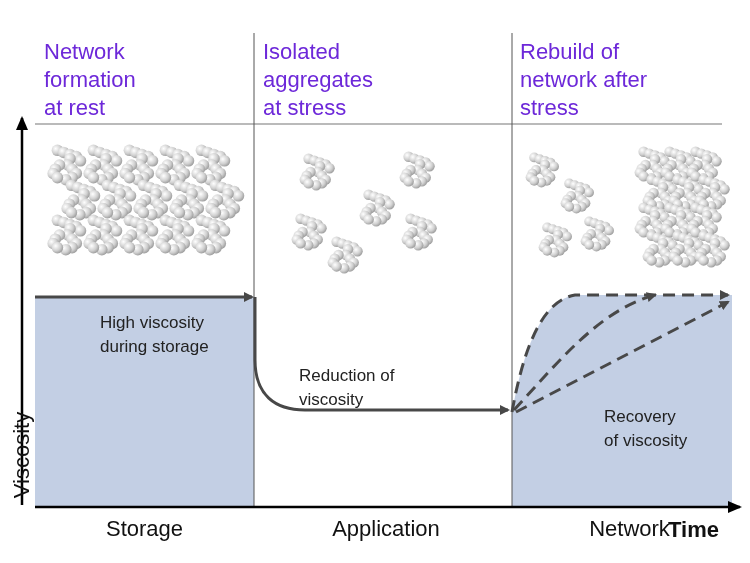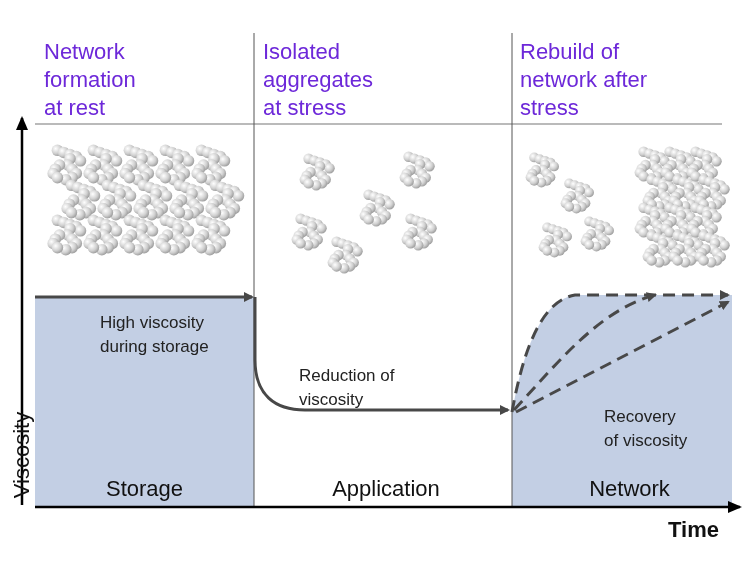--- a/index.html
+++ b/index.html
@@ -1,20 +1,20 @@
 <!DOCTYPE html>
 <html><head>
 <meta charset="utf-8">
 <style>
   html, body { margin: 0; padding: 0; background: #ffffff; }
   body { width: 750px; height: 563px; position: relative; overflow: hidden; font-family: "Liberation Sans", sans-serif; }
   .abs { position: absolute; }
   .stage-title { font-size: 22px; line-height: 28px; color: #6d28d9; white-space: pre-line; }
   .note { font-size: 17px; line-height: 24px; color: #222; white-space: pre-line; }
-  .phase { font-size: 22px; color: #111; text-align: center; }
+  .phase { font-size: 22px; color: #111; text-align: center; margin-top: 40px; }
   .axis-label { font-size: 22px; color: #111; }
   svg { position: absolute; left: 0; top: 0; }
 </style>
 </head>
 <body>
 
 <svg width="750" height="563">
   <defs>
     <radialGradient id="ball" cx="0.35" cy="0.35" r="0.7">
       <stop offset="0" stop-color="#ffffff"></stop>

